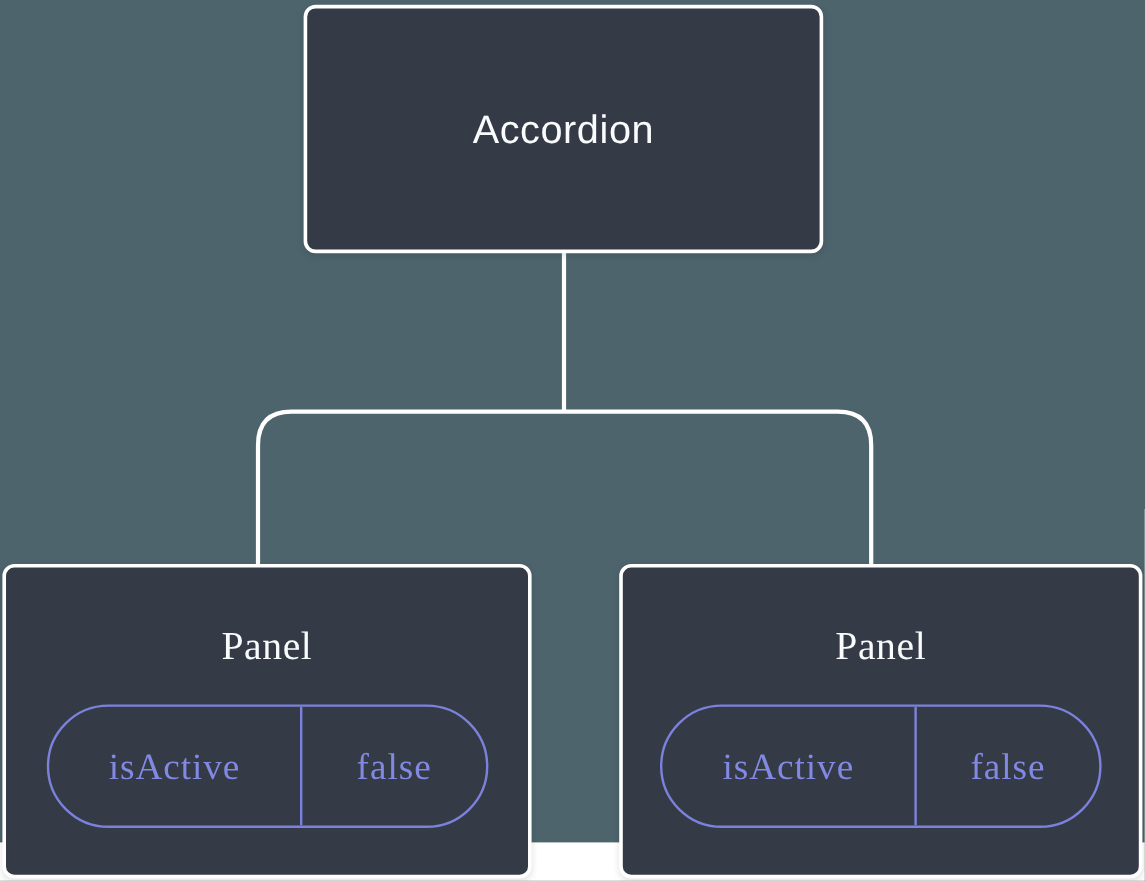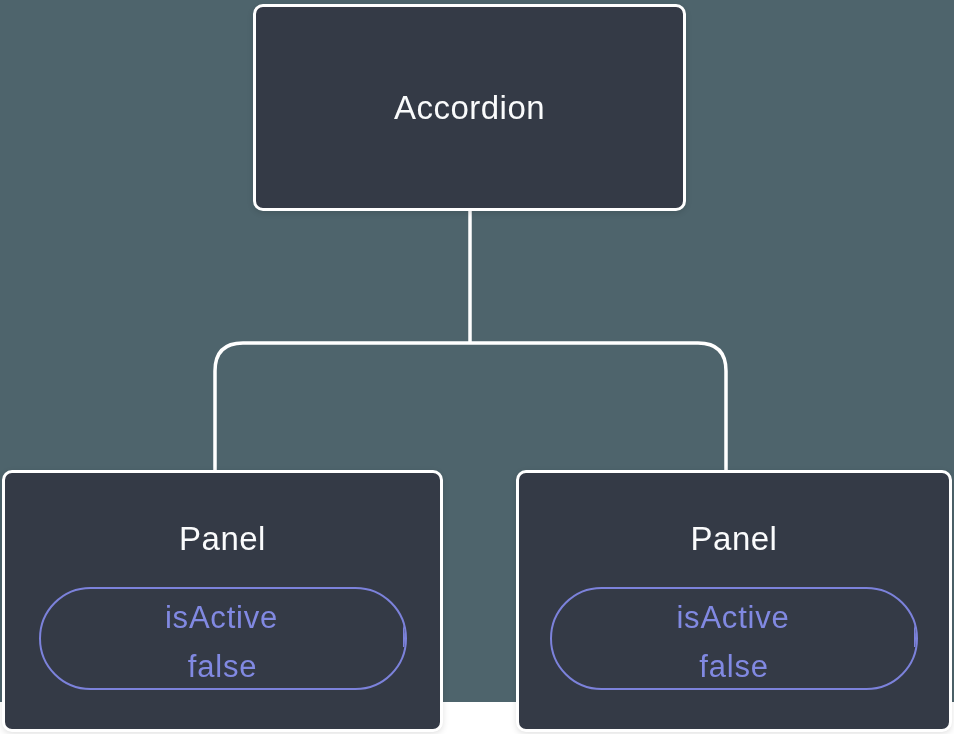--- a/index.html
+++ b/index.html
@@ -56,34 +56,34 @@
   .node-root {
     left: 253px; top: 4px;
     width: 433px; height: 207px;
     justify-content: center;
   }
 
   .node-panel {
     top: 470px;
     width: 441px; height: 262px;
     padding-top: 46px;
+    font-family: Liberation Serif, serif;
   }
   .node-panel-left  { left: 2px; }
   .node-panel-right { left: 516px; width: 436px; }
 
   .state-pill {
     margin-top: 28px;
     width: 368px;
     height: 103px;
     border: 2.5px solid var(--accent-border);
     border-radius: 60px;
     display: flex;
     align-items: stretch;
     overflow: hidden;
-    flex-direction: column;
   }
   .pill-cell {
     display: flex;
     align-items: center;
     justify-content: center;
     color: var(--accent);
     font-size: 31px;
     letter-spacing: 0.8px;
   }
   .pill-key {

